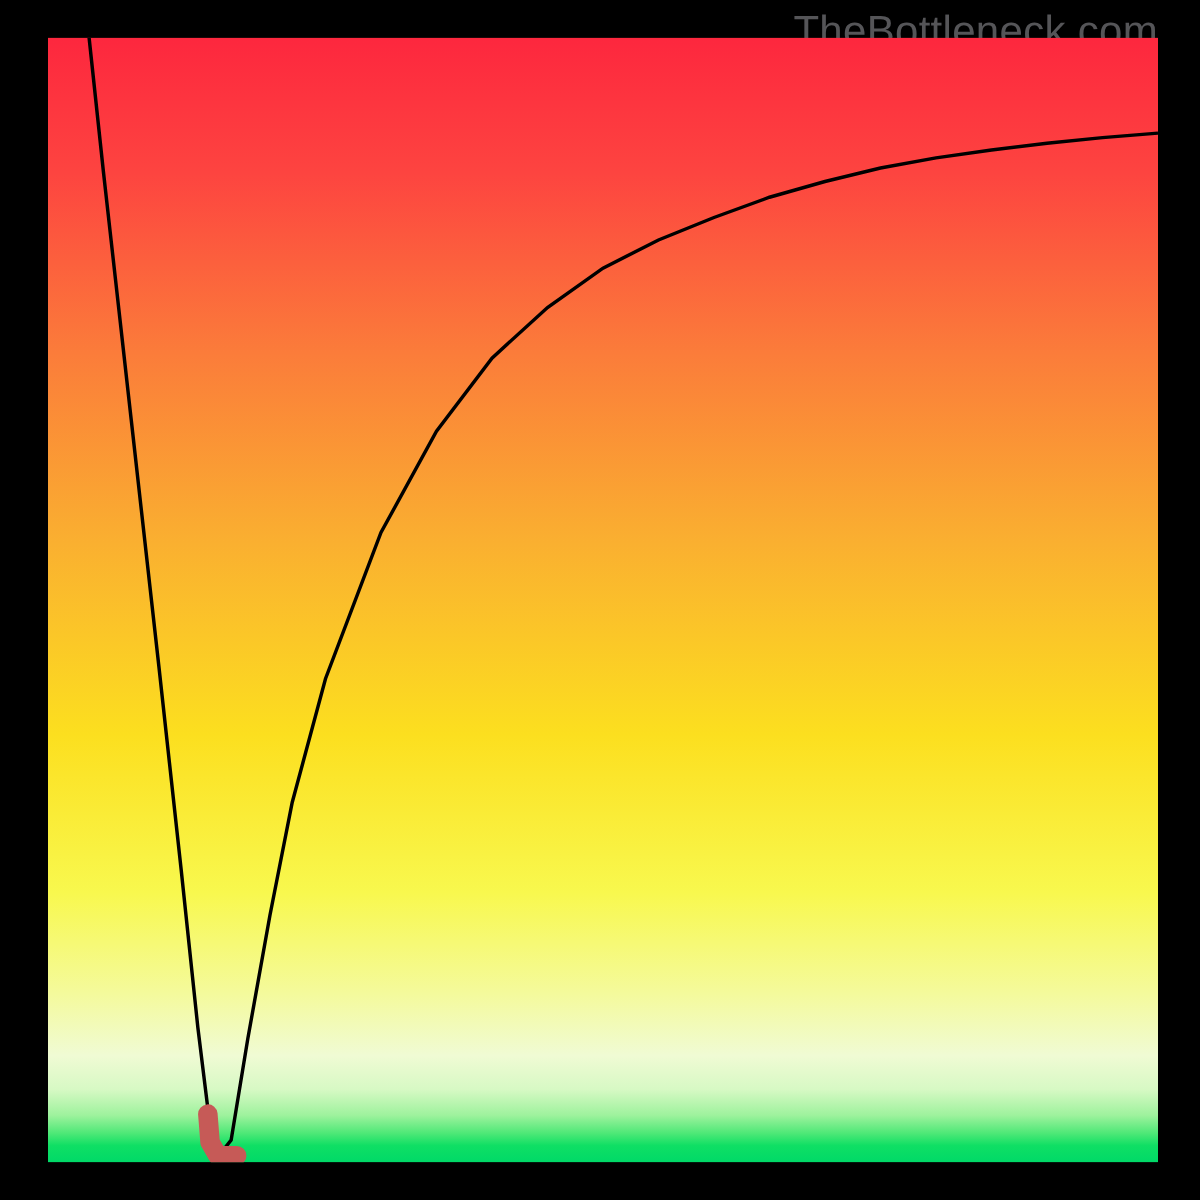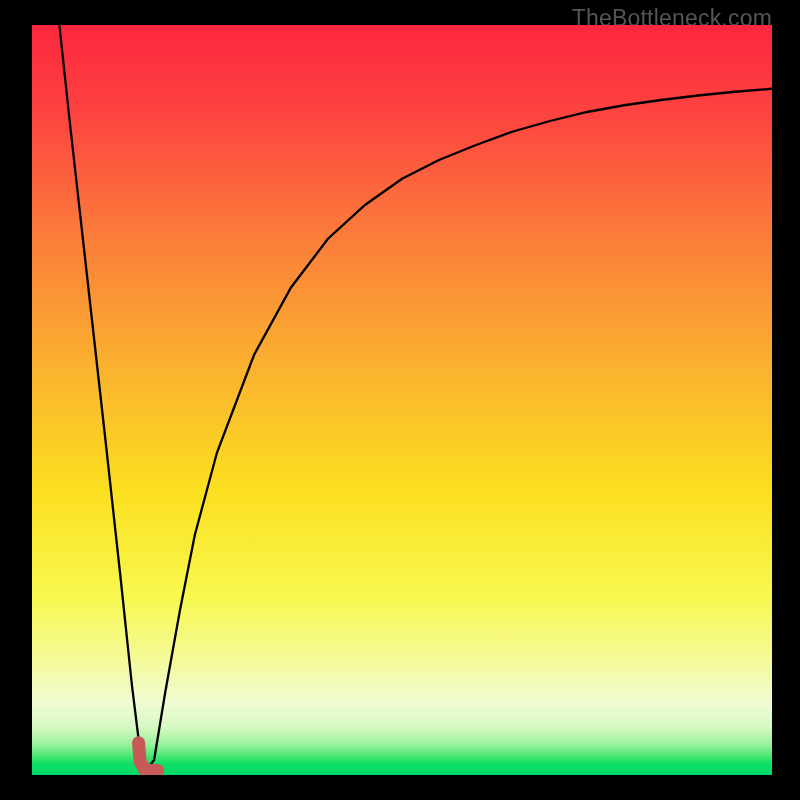--- a/index.html
+++ b/index.html
@@ -23,21 +23,21 @@
     top: 25px;
     width: 740px;
     height: 750px;
     overflow: hidden;
   }
   .watermark {
     position: absolute;
     top: 5px;
     right: 28px;
     color: #555558;
-    font-size: 23px;
+    font-size: 28px;
     font-weight: 400;
     letter-spacing: 0.2px;
     pointer-events: none;
   }
   svg { display: block; }
 </style>
 </head>
 <body>
 
 <div class="chart-wrap">

